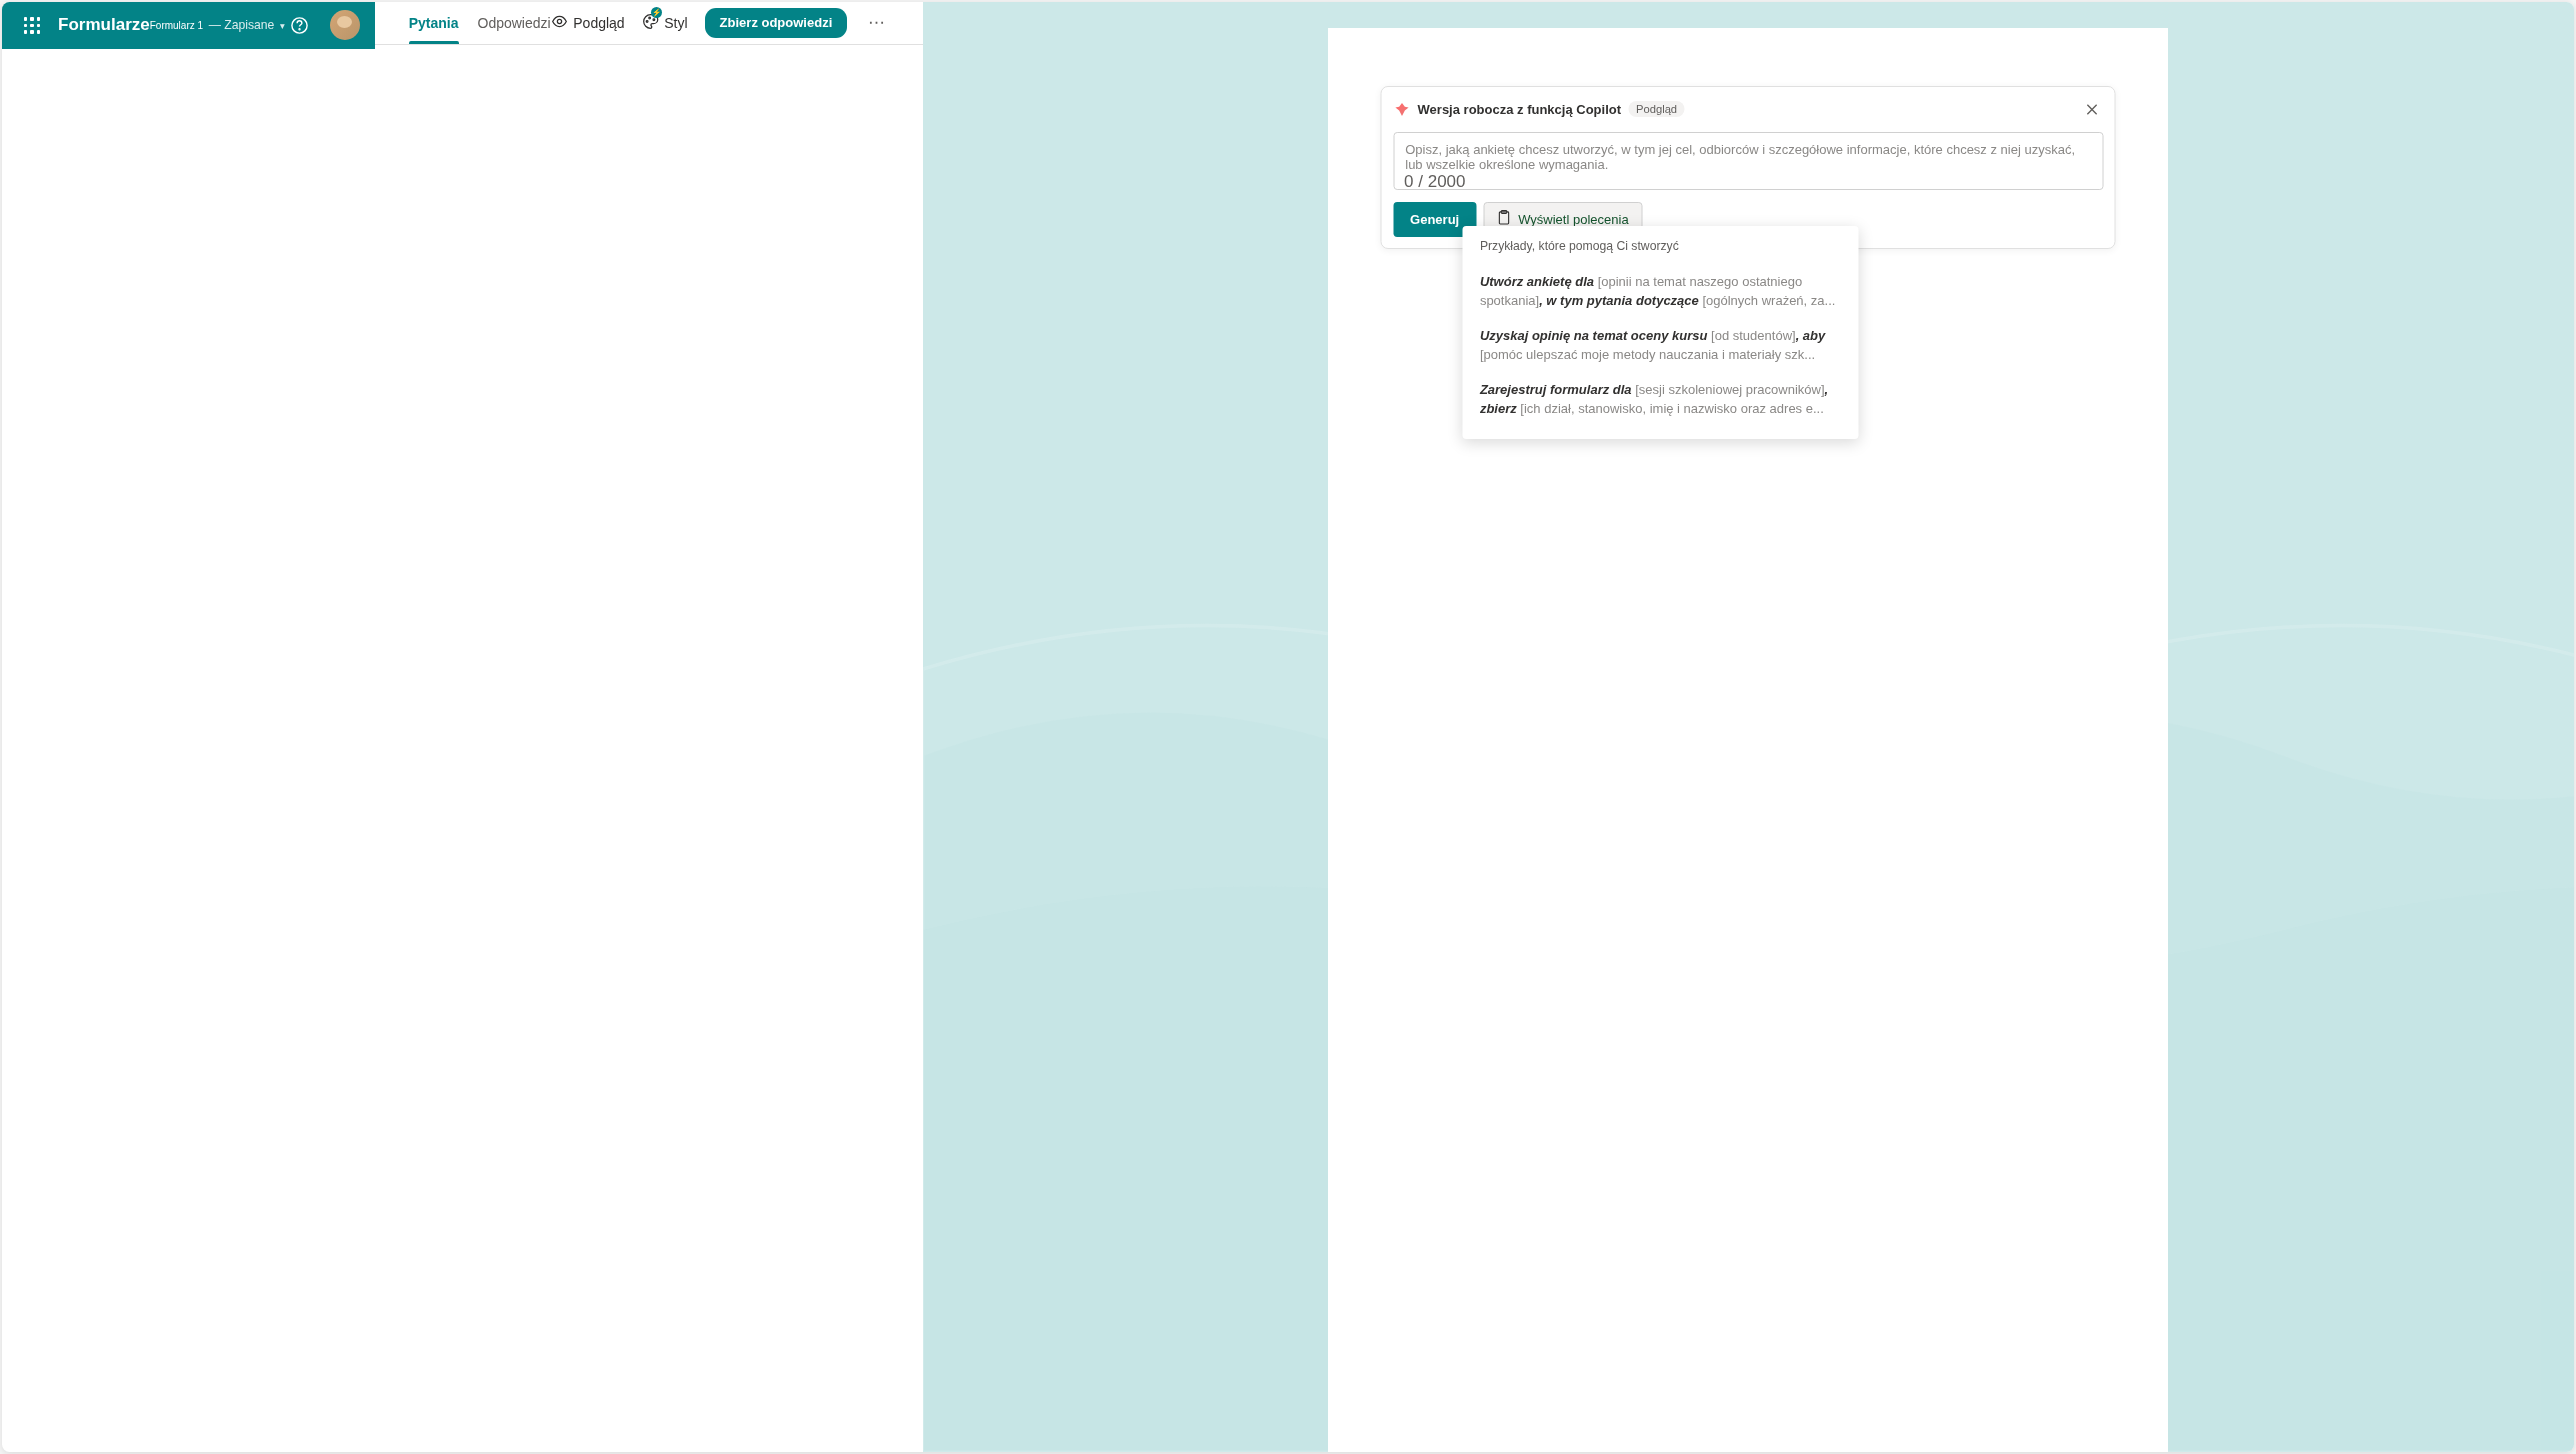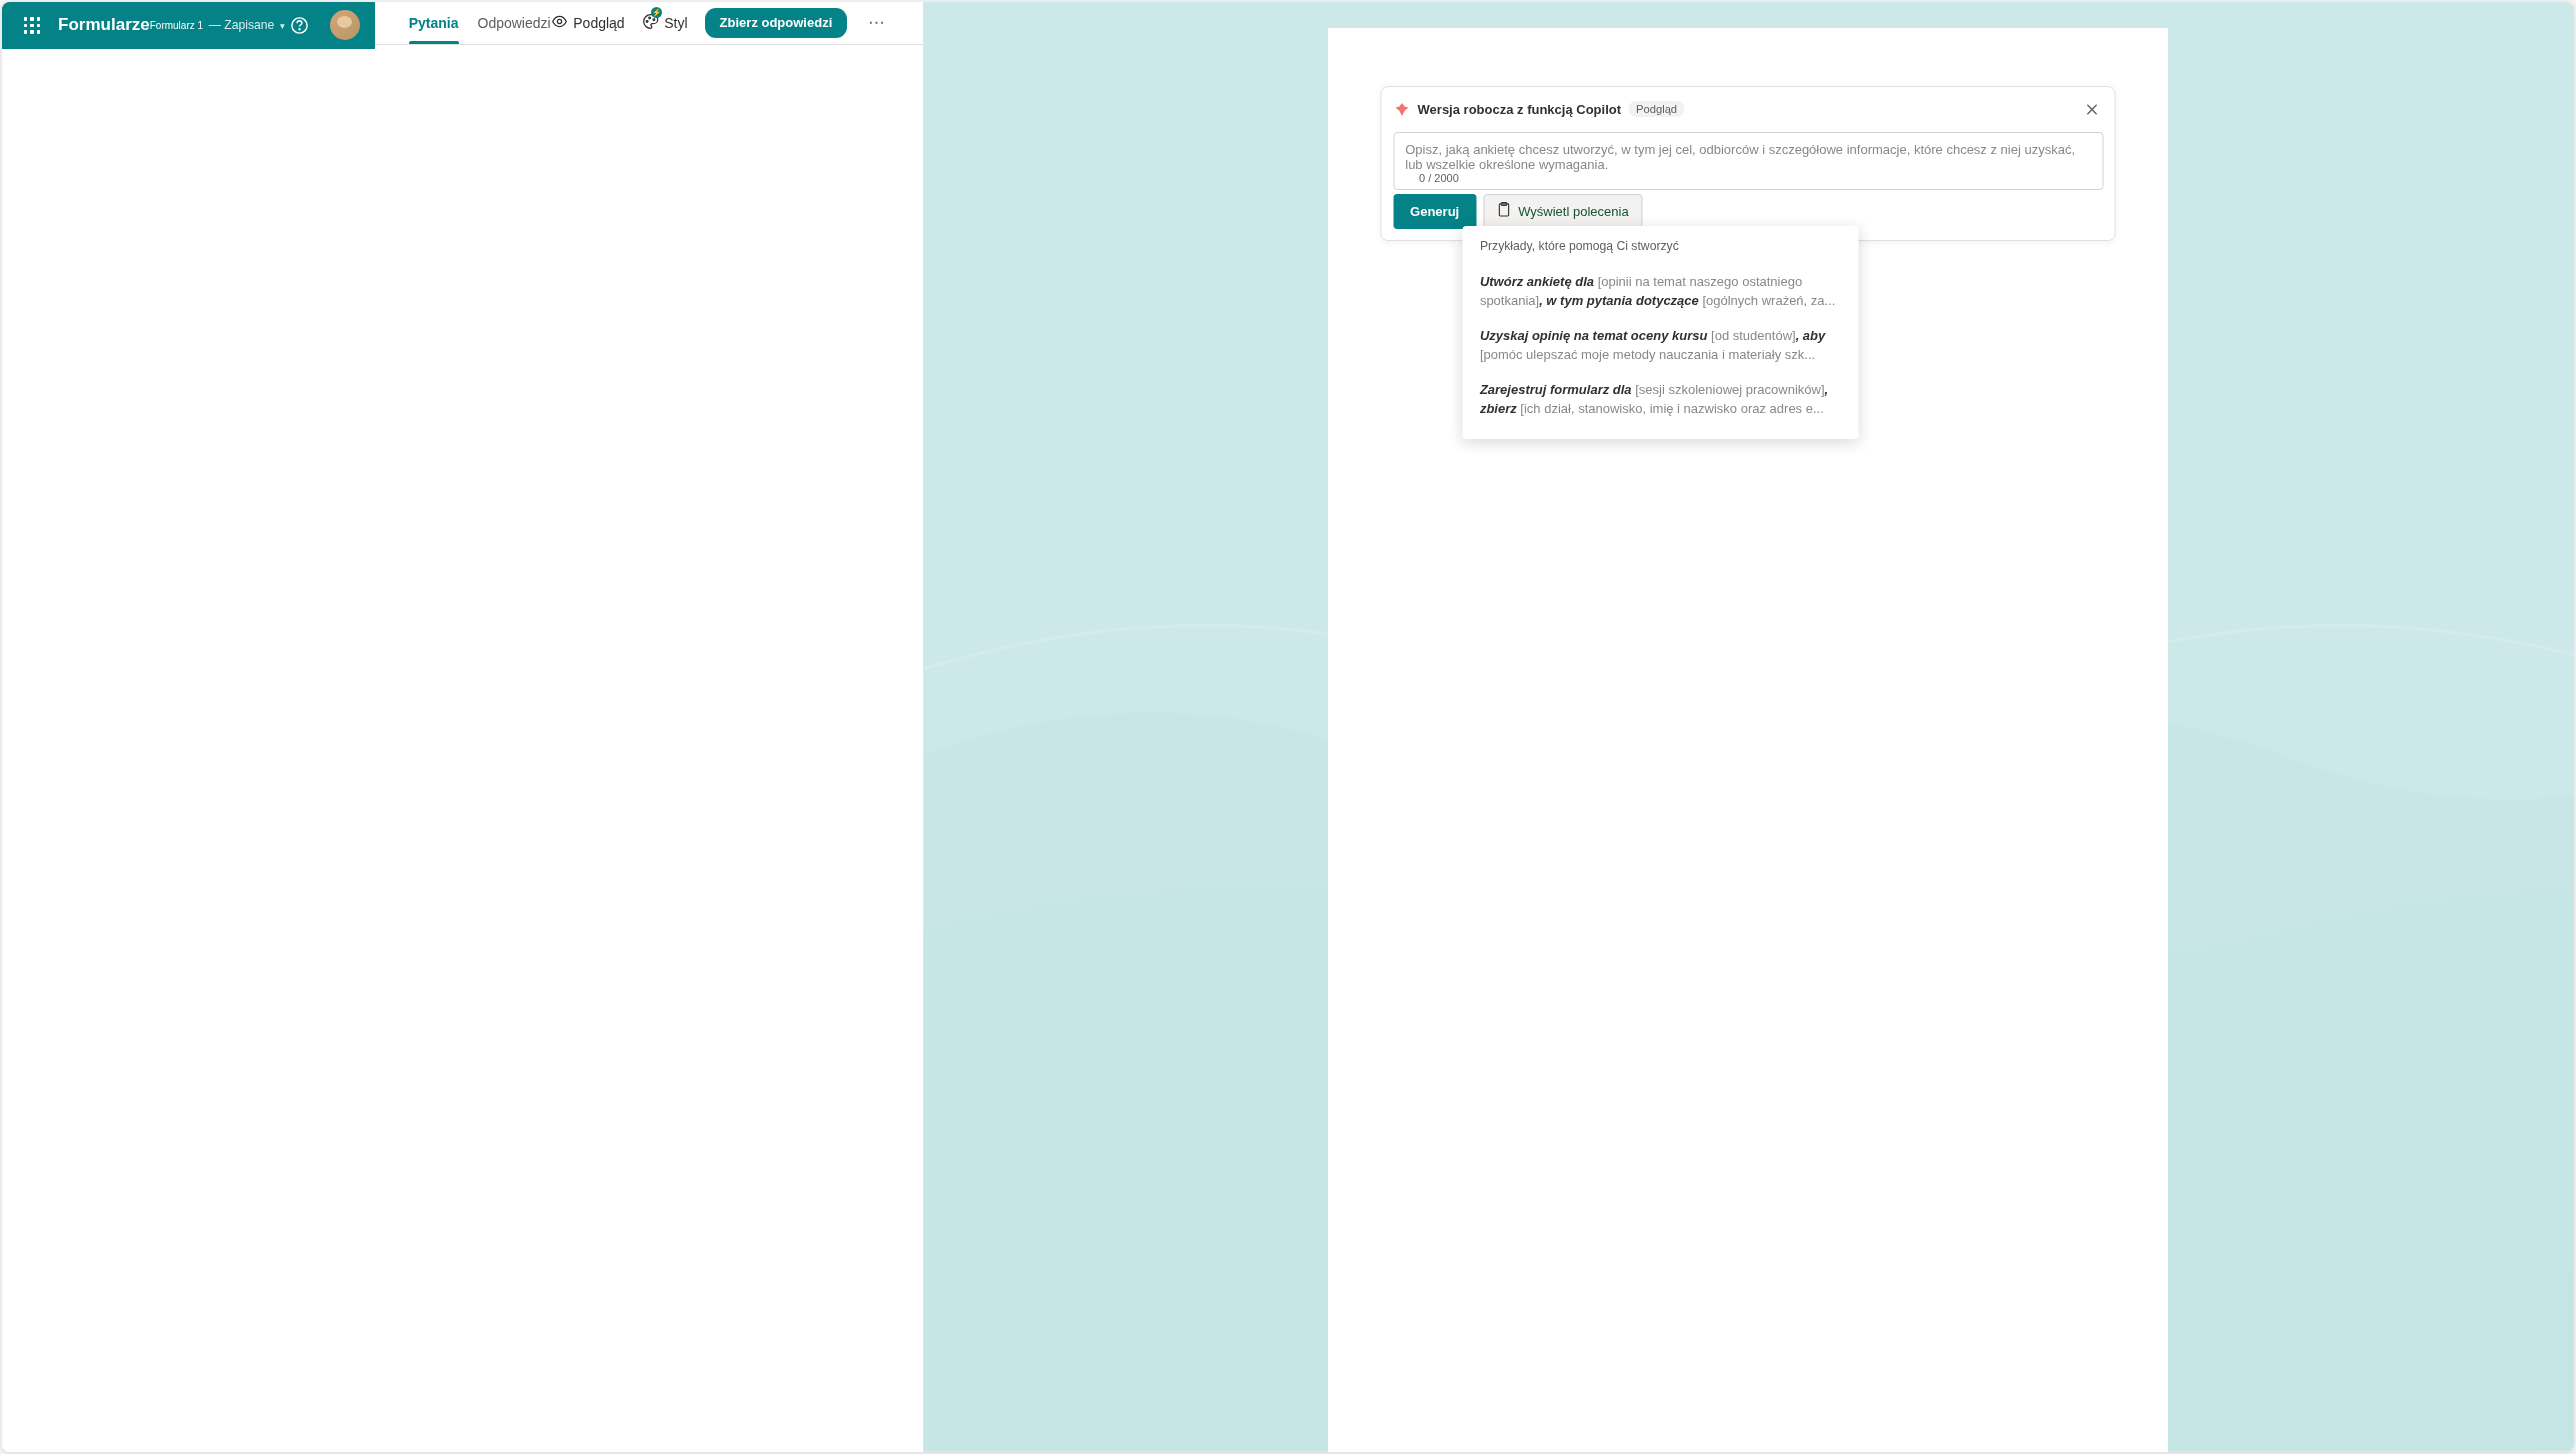--- a/index.html
+++ b/index.html
@@ -330,24 +330,24 @@
       resize: none;
       min-height: 58px;
       color: #323130;
     }
     
     .copilot-textarea::placeholder {
       color: #8a8886;
     }
     
     .char-counter {
-      font-size: 11px;
+      font-size: 17px;
       color: #605e5c;
       margin-top: -20.6px;
-      margin-left: 26px;
+      margin-left: 11px;
       margin-bottom: 9.4px;
       position: relative;
       pointer-events: none;
     }
     
     .copilot-actions {
       display: flex;
       gap: 7.5px;
       margin-top: 7.5px;
     }

